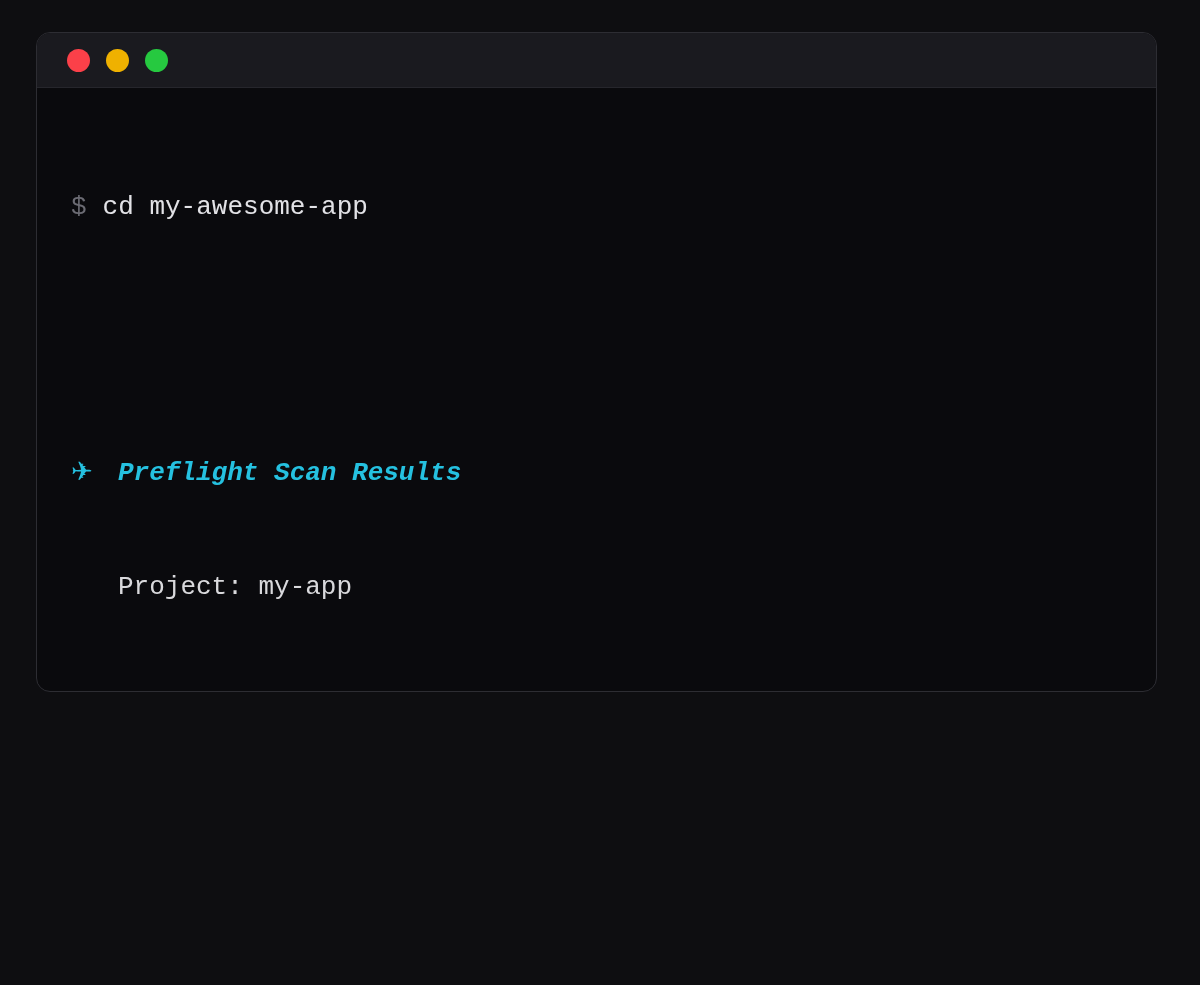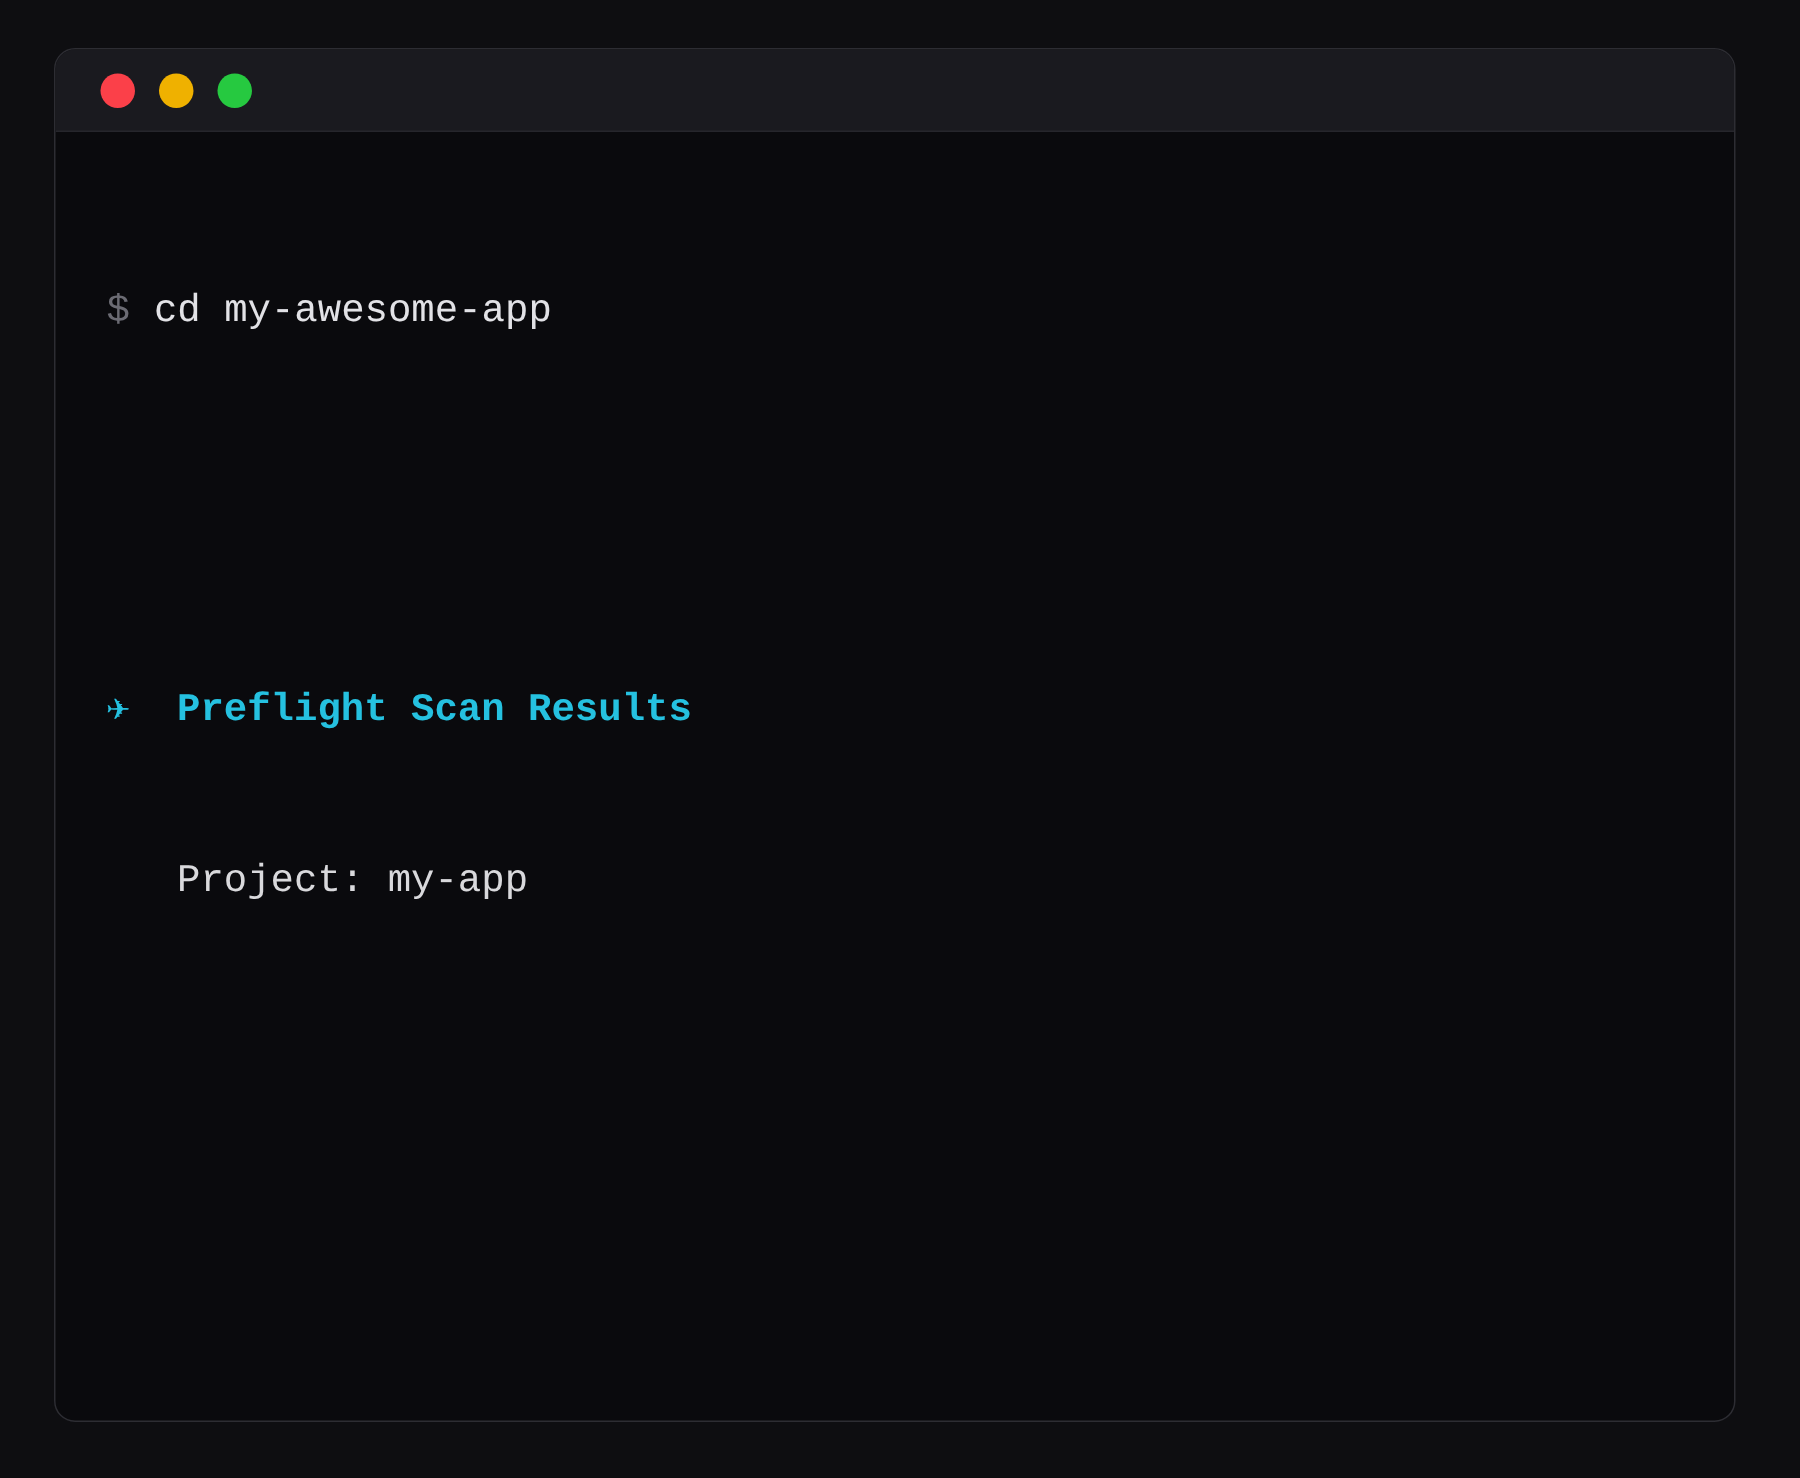--- a/index.html
+++ b/index.html
@@ -1,20 +1,20 @@
 <!DOCTYPE html>
 <html style="--accent: #25c1e0; --ok: #40d46e; --fail: #f2646e; --warn: #f0b100;"><head>
 <meta charset="utf-8">
 <style>
   * { margin:0; padding:0; box-sizing:border-box; }
   html,body { width:1200px; height:985px; background:#0e0e11; overflow:hidden; }
   body { position:relative; font-family:"Liberation Mono","DejaVu Sans Mono","DejaVu Sans",monospace; }
 
   .window {
-    position:absolute; left:36px; top:32px; width:1121px; height:916px;
+    position:absolute; left:36px; top:32px; width:1121px; height:660px;
     background:#0a0a0d; border:1px solid #2d2d33; border-radius:14px;
     overflow:hidden;
   }
   .titlebar {
     height:55px; background:#1a1a1f; border-bottom:1px solid #26262c;
     display:flex; align-items:center; padding-left:30px; gap:16px;
   }
   .dot { width:23px; height:23px; border-radius:50%; display:inline-block; }
   .dot.red { background:#fb4049; }
   .dot.yellow { background:#efb100; }
@@ -22,21 +22,21 @@
 
   .terminal {
     padding:24px 34px 38px 34px;
     font-size:26px; line-height:38px; color:#d9d9dc;
     white-space:pre;
   }
   .line { height:38px; }
   .prompt { color:#6b6b73; margin-right:16px; }
   .cmd-text { color:#e2e2e6; }
 
-  .hdr { color:var(--accent,#25c1e0); font-weight:700; }
+  .hdr { color:var(--accent,#25c1e0); font-weight:700;font-style:italic; }
   .hdr-icon { display:inline-block; width:47px; font-weight:400; }
   .project { padding-left:47px; color:#d9d9dc; }
 </style>
 </head>
 <body>
 
 <div class="window">
   <div class="titlebar">
     <span class="dot red"></span>
     <span class="dot yellow"></span>

